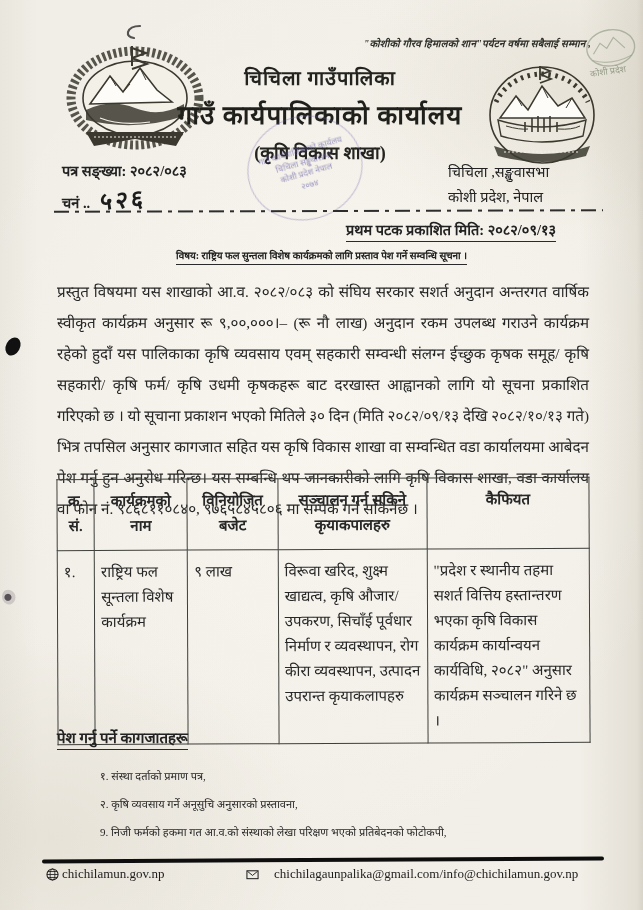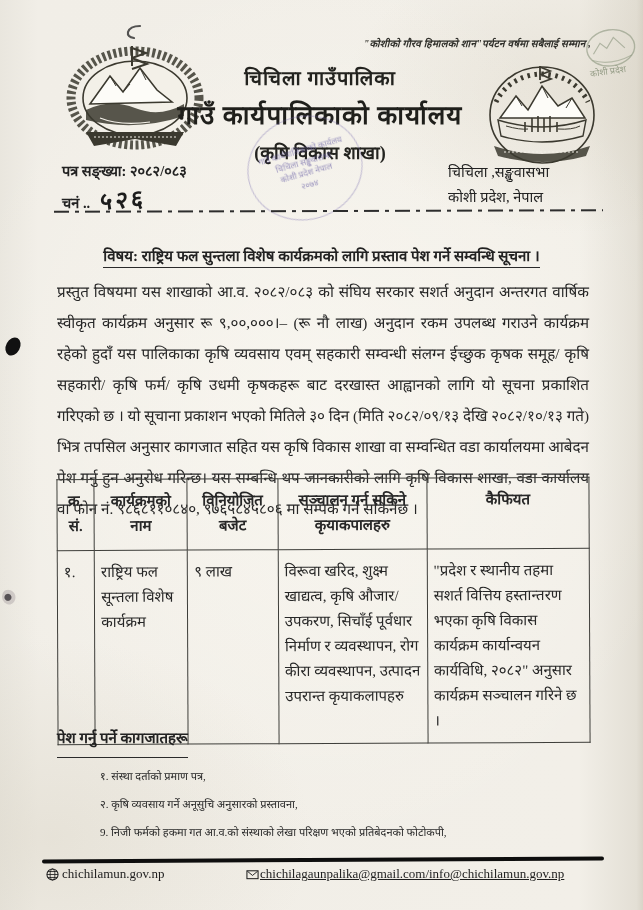--- a/index.html
+++ b/index.html
@@ -53,21 +53,21 @@
     position:absolute;left:54px;top:210px;width:549px;height:2.4px;
     background:repeating-linear-gradient(90deg,#2d2d2d 0 15px,transparent 15px 21px,#2d2d2d 21px 25px,transparent 25px 31px);
     transform:rotate(-.15deg);
   }
   .published{
     position:absolute;left:346px;top:219px;font-size:14.5px;font-weight:700;color:#222;
     border-bottom:1.4px solid #2a2a2a;padding-bottom:2px;
   }
   .subject-wrap{position:absolute;left:0;top:245px;width:643px;text-align:center;}
   .subject{
-    display:inline-block;font-size:15px;font-weight:700;color:#222;
+    display:inline-block;font-size:10px;font-weight:700;color:#222;
     border-bottom:1.4px solid #2a2a2a;padding-bottom:2px;
   }
   
   .body-par{
     position:absolute;left:57px;top:276px;width:532px;
     font-size:15.2px;line-height:31px;text-align:justify;color:#272727;
   }
   
   .notice-table{
     position:absolute;left:57px;top:478px;width:533px;
@@ -78,32 +78,32 @@
     border:1.4px solid #3e3e3a;vertical-align:top;padding:9px 6px;
     line-height:25px;font-weight:400;text-align:left;
   }
   .notice-table th{font-weight:700;height:52px;text-align:center;}
   .notice-table td{height:168px;}
   .c1{width:7%;}.c2{width:17.5%;}.c3{width:17%;font-family:Liberation Serif, serif;}.c4{width:28%;}.c5{width:30.5%;}
   .just{text-align:justify;}
   
   .docs-heading{
     position:absolute;left:57px;top:727px;font-size:15px;font-weight:700;color:#222;
-    border-bottom:1.4px solid #2a2a2a;padding-bottom:10px;
+    border-bottom:1.4px solid #2a2a2a;padding-bottom:2px;
   }
   .doc-list{position:absolute;left:84px;top:762px;font-size:11px;line-height:28px;color:#272727;margin-left:16px;}
   .doc-list .item{display:block;}
   
   .footer-line{
     position:absolute;left:42px;top:858px;width:562px;height:3.5px;background:#0e0e0e;
     transform:rotate(-.3deg);border-radius:2px;
   }
   .footer-row{position:absolute;left:46px;top:866px;width:560px;font-size:13px;color:#1d1d1d;}
   .footer-site{position:absolute;left:0;top:0;display:flex;align-items:center;gap:3px;}
-  .footer-mail{position:absolute;left:200px;top:0;display:flex;align-items:center;gap:1px;text-decoration:underline;}
+  .footer-mail{position:absolute;left:200px;top:0;display:flex;align-items:center;gap:15px;}
   .ficon{width:13px;height:13px;flex:0 0 auto;}
   
   .punch1{position:absolute;left:6px;top:337px;width:14px;height:19px;background:#111;border-radius:50%;transform:rotate(28deg);}
   .punch2{
     position:absolute;left:2px;top:588px;width:17px;height:17px;border-radius:50%;
     background:radial-gradient(circle at 35% 55%, rgba(60,55,60,.85) 0 3px, rgba(150,140,145,.35) 4px 7px, transparent 8px);
   }
   .corner-scribble{position:absolute;left:120px;top:24px;width:26px;height:18px;opacity:.8;}
 </style>
 </head>
@@ -165,20 +165,21 @@
   <div class="letter-no">पत्र सङ्ख्या: २०८२/०८३</div>
   <div class="chalani">
     <span>चनं ..</span><span class="hand">५२६</span>
   </div>
   <div class="addr">
     <div>चिचिला ,सङ्खुवासभा</div>
     <div>कोशी प्रदेश, नेपाल</div>
   </div>
 
   <div class="dash-line"></div>
+  <div class="published">प्रथम पटक प्रकाशित मिति: २०८२/०९/१३</div>
 
   <div class="subject-wrap">
     <span class="subject">विषय: राष्ट्रिय फल सुन्तला विशेष कार्यक्रमको लागि प्रस्ताव पेश गर्ने सम्वन्धि सूचना ।</span>
   </div>
 
   <div class="body-par">प्रस्तुत विषयमा यस शाखाको आ.व. २०८२/०८३ को संघिय सरकार सशर्त अनुदान अन्तरगत वार्षिक स्वीकृत कार्यक्रम अनुसार रू ९,००,०००।–  (रू नौ लाख) अनुदान रकम उपलब्ध गराउने कार्यक्रम रहेको हुदाँ यस पालिकाका कृषि व्यवसाय एवम् सहकारी सम्वन्धी संलग्न ईच्छुक कृषक समूह/ कृषि सहकारी/ कृषि फर्म/ कृषि उधमी कृषकहरू बाट दरखास्त आह्वानको लागि यो सूचना प्रकाशित गरिएको छ । यो सूचाना प्रकाशन भएको मितिले ३० दिन (मिति २०८२/०९/१३ देखि २०८२/१०/१३ गते) भित्र तपसिल अनुसार कागजात सहित यस कृषि विकास शाखा वा सम्वन्धित वडा कार्यालयमा आबेदन पेश गर्नु हुन अनुरोध गरिन्छ।  यस सम्बन्धि थप जानकारीको लागि कृषि विकास शाखा, वडा कार्यालय वा फोन नं. ९८६८११०८४०, ९७६५८४५८०६ मा सम्पर्क गर्न सकिनेछ ।</div>
 
   <table class="notice-table">
     <tbody>
         <tr>

